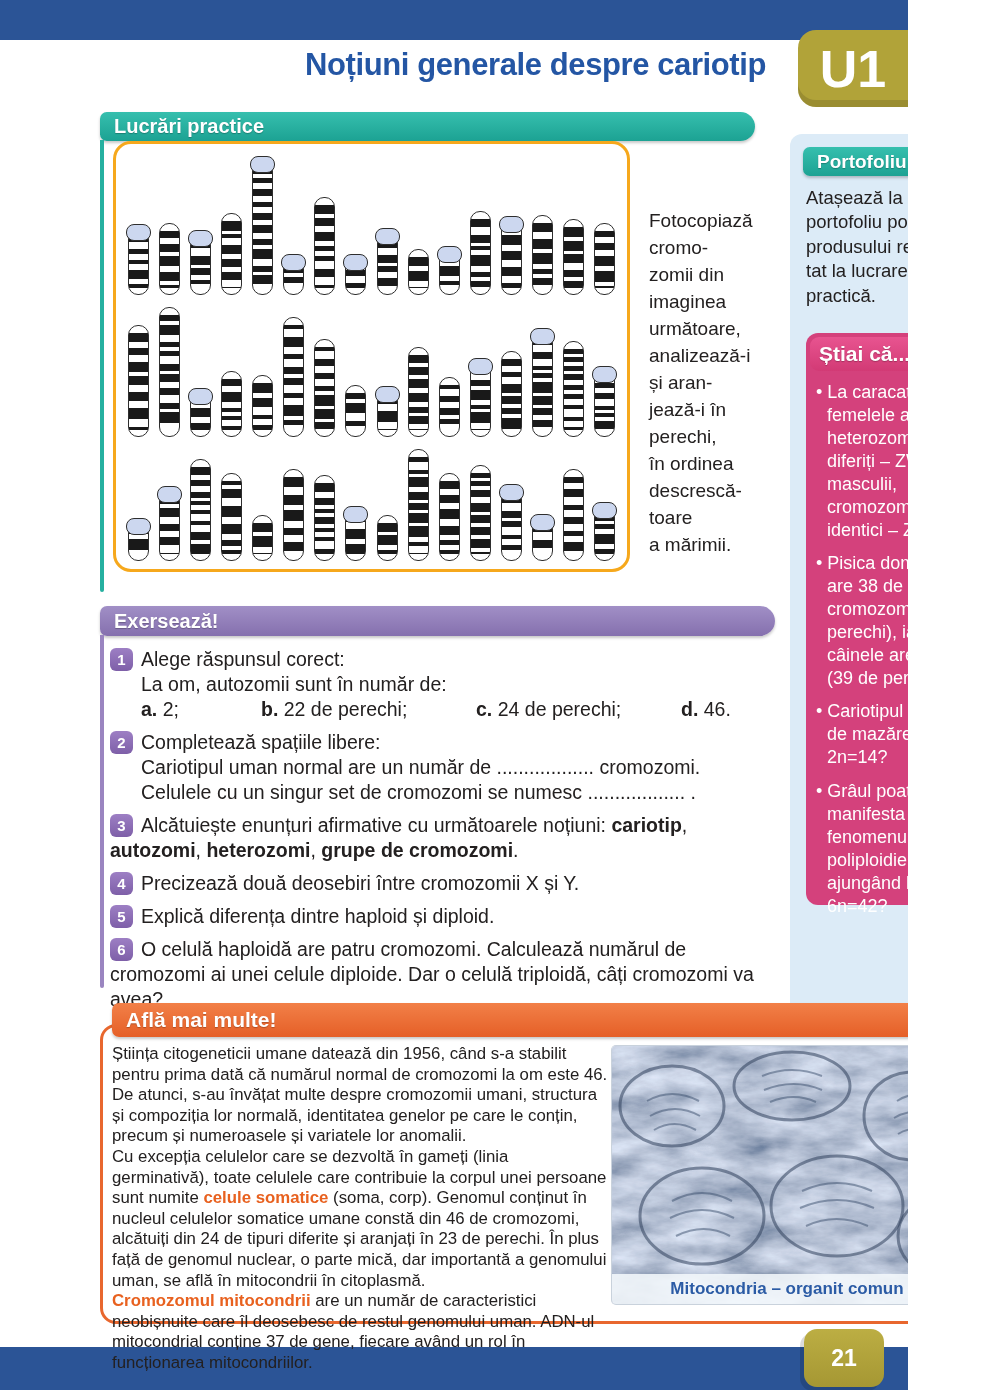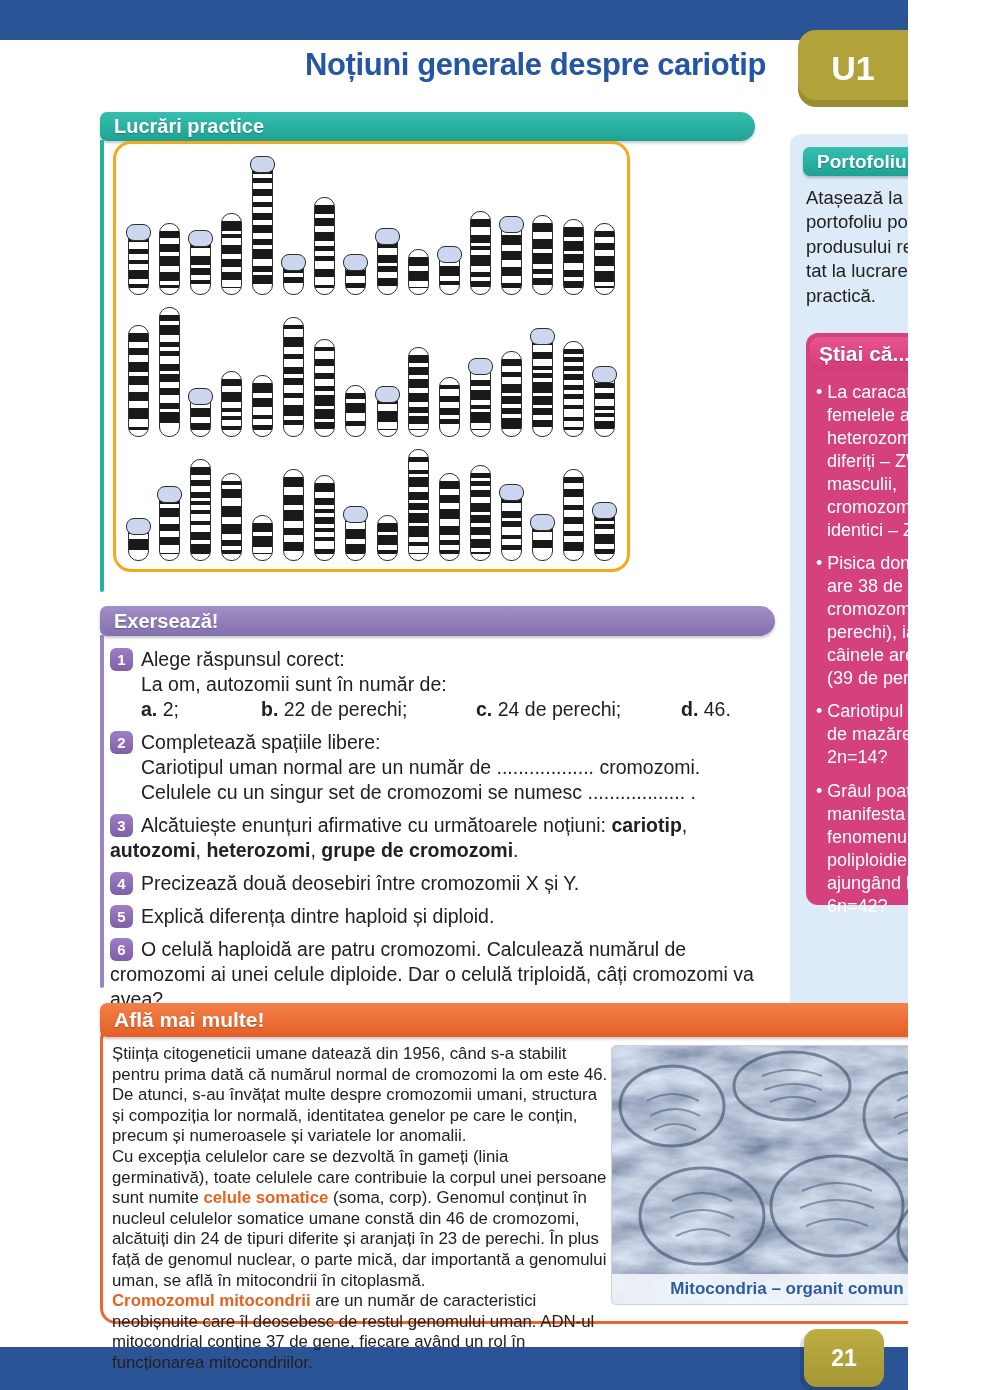--- a/index.html
+++ b/index.html
@@ -3,31 +3,31 @@
 <meta charset="utf-8">
 <style>
   html,body{margin:0;padding:0;background:#fff;}
   .page{position:relative;width:908px;height:1390px;background:#fff;overflow:hidden;
         font-family:"Liberation Sans",sans-serif;color:#232020;}
   
   .topbar{position:absolute;left:0;top:0;width:1000px;height:40px;background:#2b5496;}
   .bottombar{position:absolute;left:0;top:1347px;width:1000px;height:43px;background:#2b5496;}
   .page-title{position:absolute;top:47px;right:142px;font-size:31px;font-weight:bold;color:#2456a4;letter-spacing:-.4px;}
   .unit-badge{position:absolute;top:30px;right:0;width:110px;height:77px;background:#b1a339;
-      border-radius:18px 0 0 18px;color:#fff;font-size:34px;font-weight:bold;
+      border-radius:18px 0 0 18px;color:#fff;font-size:52px;font-weight:bold;
       display:flex;align-items:center;justify-content:center;box-shadow:inset 0 -7px 0 rgba(0,0,0,.13);}
   .page-badge{position:absolute;top:1329px;right:24px;width:80px;height:58px;background:linear-gradient(180deg,#bcae43,#a59733);
       border-radius:13px;color:#fff;font-size:23px;font-weight:bold;display:flex;align-items:center;justify-content:center;
       box-shadow:-4px 4px 0 rgba(0,0,0,.14);}
   
   .bar{position:absolute;display:flex;align-items:center;padding-left:14px;color:#fff;font-weight:bold;
        font-size:20px;border-radius:7px 15px 15px 7px;box-shadow:0 2px 3px rgba(0,0,0,.22);text-shadow:0 1px 1px rgba(0,0,0,.25);}
   .teal{background:linear-gradient(180deg,#36bfae,#1ca293);}
   .purple{background:linear-gradient(180deg,#a18fc6,#8570ae);}
-  .orangeb{background:linear-gradient(180deg,#f28048,#e55f27);}
+  .orangeb{background:linear-gradient(180deg,#f28048,#e55f27);margin-left:12px;}
   .pinkb{background:linear-gradient(180deg,#e85490,#d23a75);}
   #prac-bar{left:100px;top:112px;width:641px;height:29px;}
   #ex-bar{left:100px;top:606px;width:661px;height:30px;}
   #learn-bar{left:100px;top:1003px;width:866px;height:34px;z-index:3;font-size:21px;}
   
   .spine{position:absolute;width:4px;border-radius:0 0 3px 3px;}
   #prac-spine{left:100px;top:140px;height:452px;background:#25b0a0;}
   #ex-spine{left:100px;top:635px;height:353px;background:#9a85c0;}
   
   #prac-box{position:absolute;left:113px;top:141px;width:517px;height:431px;background:#fff;
@@ -167,20 +167,33 @@
           <div class="chrom" style="height: 46px; background-image: linear-gradient(rgb(255, 255, 255) 0px, rgb(255, 255, 255) 7px, rgb(25, 25, 25) 7px, rgb(25, 25, 25) 16px, rgb(255, 255, 255) 16px, rgb(255, 255, 255) 24px, rgb(25, 25, 25) 24px, rgb(25, 25, 25) 32px, rgb(255, 255, 255) 32px, rgb(255, 255, 255) 38px, rgb(255, 255, 255) 38px);">
             <div class="cap"></div>
           </div>
           <div class="chrom" style="height: 92px; background-image: linear-gradient(rgb(255, 255, 255) 0px, rgb(255, 255, 255) 7px, rgb(25, 25, 25) 7px, rgb(25, 25, 25) 13px, rgb(255, 255, 255) 13px, rgb(255, 255, 255) 19px, rgb(25, 25, 25) 19px, rgb(25, 25, 25) 27px, rgb(255, 255, 255) 27px, rgb(255, 255, 255) 35px, rgb(25, 25, 25) 35px, rgb(25, 25, 25) 40px, rgb(255, 255, 255) 40px, rgb(255, 255, 255) 47px, rgb(25, 25, 25) 47px, rgb(25, 25, 25) 54px, rgb(255, 255, 255) 54px, rgb(255, 255, 255) 61px, rgb(25, 25, 25) 61px, rgb(25, 25, 25) 66px, rgb(255, 255, 255) 66px, rgb(255, 255, 255) 72px, rgb(25, 25, 25) 72px, rgb(25, 25, 25) 81px, rgb(255, 255, 255) 81px, rgb(255, 255, 255) 84px, rgb(255, 255, 255) 84px);"></div>
           <div class="chrom" style="height: 58px; background-image: linear-gradient(rgb(255, 255, 255) 0px, rgb(255, 255, 255) 7px, rgb(25, 25, 25) 7px, rgb(25, 25, 25) 17px, rgb(255, 255, 255) 17px, rgb(255, 255, 255) 20px, rgb(25, 25, 25) 20px, rgb(25, 25, 25) 25px, rgb(255, 255, 255) 25px, rgb(255, 255, 255) 30px, rgb(25, 25, 25) 30px, rgb(25, 25, 25) 40px, rgb(255, 255, 255) 40px, rgb(255, 255, 255) 45px, rgb(25, 25, 25) 45px, rgb(25, 25, 25) 50px, rgb(255, 255, 255) 50px);">
             <div class="cap"></div>
           </div>
         </div>
       </div>
   </div>
+  <div id="prac-note">Fotocopiază
+cromo-
+zomii din
+imaginea
+următoare,
+analizează-i
+și aran-
+jează-i în
+perechi,
+în ordinea
+descrescă-
+toare
+a mărimii.</div>
 
   <div id="side-panel"></div>
   <div id="portfolio-bar" class="bar teal">
     <span>Portofoliu</span>
   </div>
   <div id="portfolio-text">Atașează la
 portofoliu poza
 produsului rezul-
 tat la lucrarea
 practică.</div>

